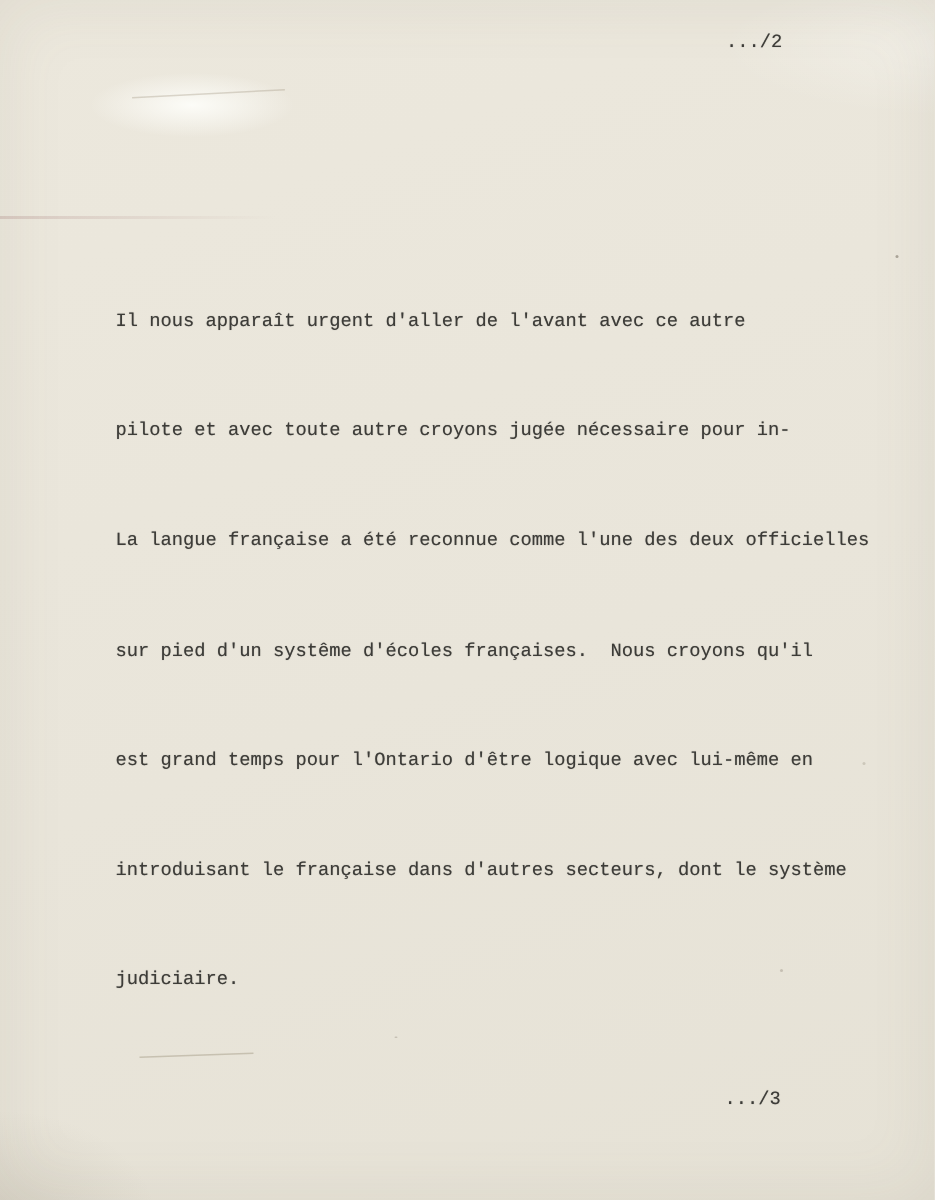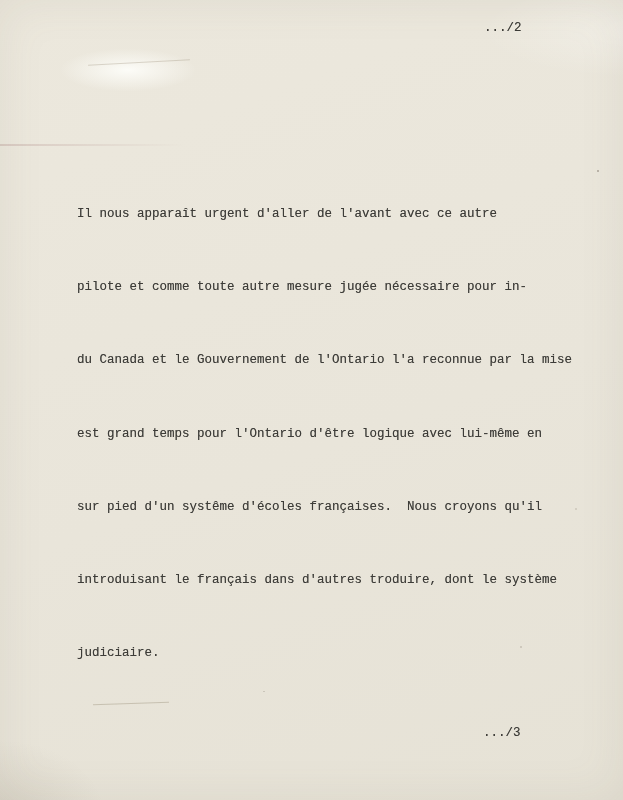--- a/index.html
+++ b/index.html
@@ -63,25 +63,25 @@
   <div class="speck sp2"></div>
   <div class="speck sp3"></div>
   <div class="speck sp4"></div>
 
   <div class="pg pg-top">.../2</div>
 
   <div class="txt">
 
     <div class="para p1">
       <div class="line">Il nous apparaît urgent d'aller de l'avant avec ce autre</div>
-      <div class="line">pilote et comme toute autre mesure jugée nécessaire pour in-</div>
-      <div class="line">du Canada et le Gouvernement de l'Ontario l'a reconnue par la mise</div>
+      <div class="line">pilote et avec toute autre croyons jugée nécessaire pour in-</div>
+      <div class="line">La langue française a été reconnue comme l'une des deux officielles</div>
+      <div class="line">sur pied d'un systême d'écoles françaises.  Nous croyons qu'il</div>
       <div class="line">est grand temps pour l'Ontario d'être logique avec lui-même en</div>
-      <div class="line">sur pied d'un systême d'écoles françaises.  Nous croyons qu'il</div>
-      <div class="line">introduisant le français dans d'autres troduire, dont le système</div>
+      <div class="line">introduisant le française dans d'autres secteurs, dont le système</div>
       <div class="line">judiciaire.</div>
     </div>
 
     
 
     
 
   </div>
 
   <div class="pg pg-bottom">.../3</div>

